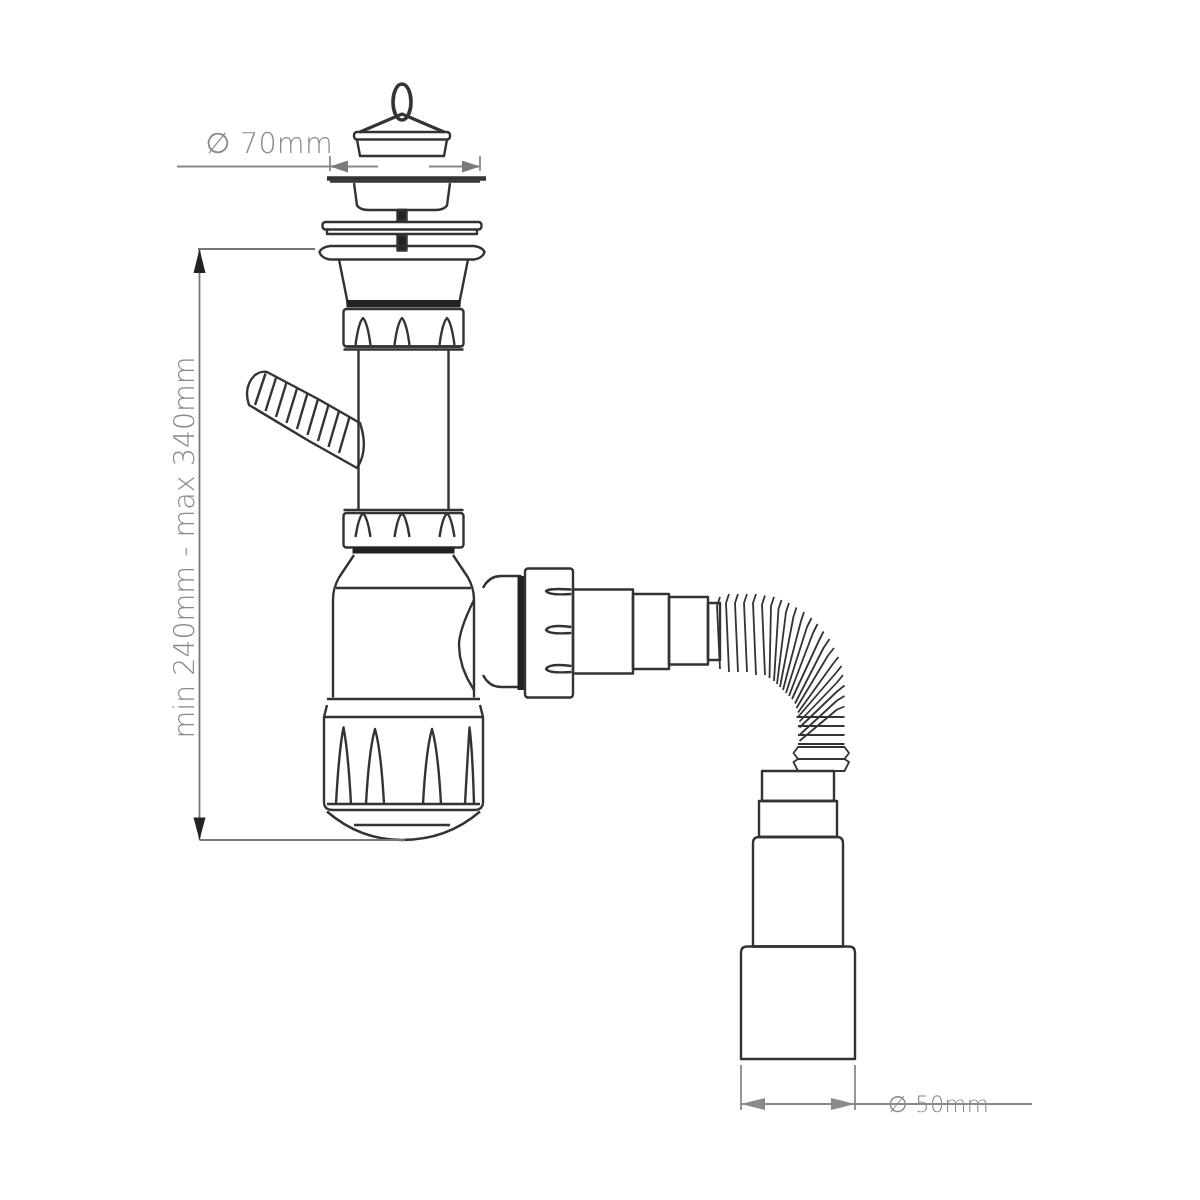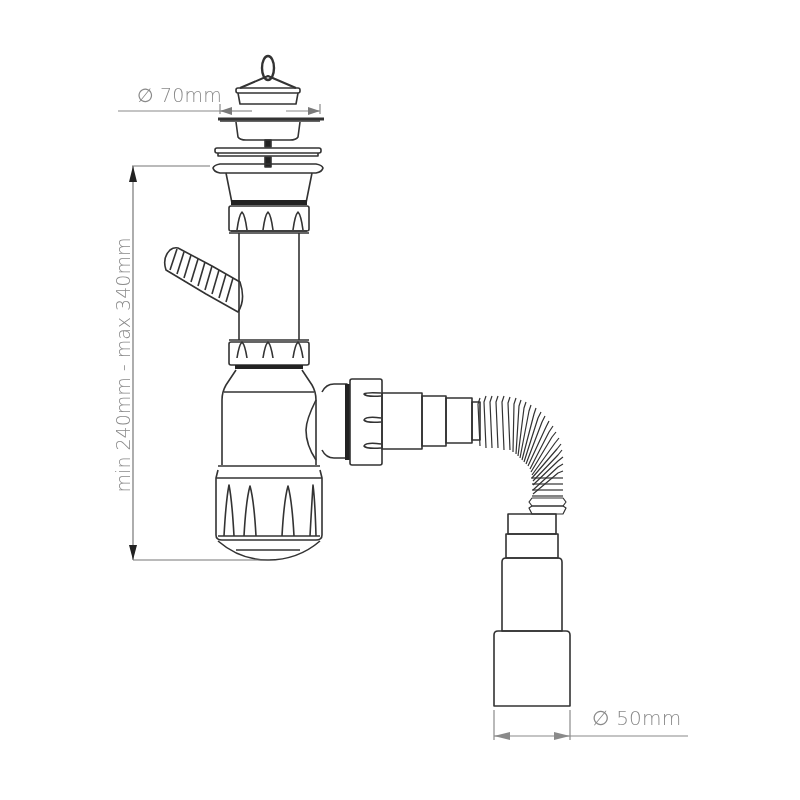--- a/index.html
+++ b/index.html
@@ -1,20 +1,20 @@
 <!DOCTYPE html>
 <html><head>
   <meta charset="utf-8">
   <style>
     html, body { margin: 0; padding: 0; background: #ffffff; }
     body { width: 800px; height: 800px; position: relative; overflow: hidden; font-family: "DejaVu Sans", sans-serif; }
     #diagram { position: absolute; left: 0; top: 0; width: 800px; height: 800px; }
     .label { position: absolute; color: #8a8a8a; font-family: "DejaVu Sans", sans-serif; font-weight: 300; white-space: nowrap; }
     #dim-top-label { left: 122px; top: 84px; font-size: 19px; letter-spacing: 0.2px; margin-left: 15px; }
-    #dim-bottom-label { left: 592px; top: 706px; font-size: 20px; letter-spacing: 0.2px; }
+    #dim-bottom-label { left: 592px; top: 727px; font-size: 15px; letter-spacing: 0.2px; }
     #dim-height-label { left: 123px; top: 365px; font-size: 19px; transform: translate(-50%, -50%) rotate(-90deg); transform-origin: center; }
   </style>
 </head>
 <body>
 
 <svg id="diagram" viewBox="0 0 800 800" xmlns="http://www.w3.org/2000/svg">
   <defs>
     <marker id="arr" markerWidth="12" markerHeight="8" refX="12" refY="4" orient="auto" markerUnits="userSpaceOnUse">
       <path d="M0,0 L12,4 L0,8 z" fill="#7a7a7a"></path>
     </marker>

